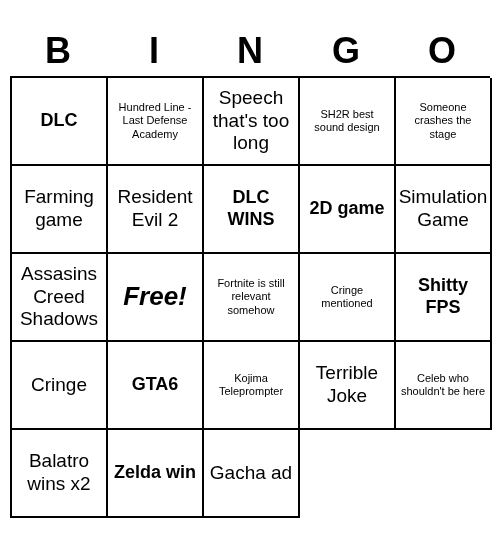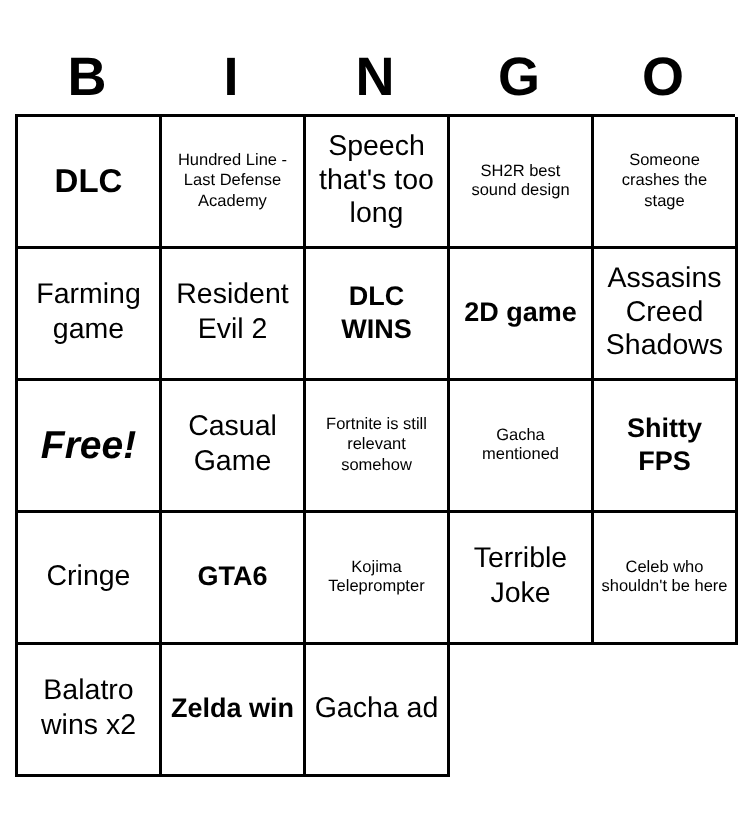--- a/index.html
+++ b/index.html
@@ -49,21 +49,21 @@
       justify-content: center;
       text-align: center;
       padding: 4px;
       font-family: Arial, sans-serif;
     }
     .bingo-cell .cell-text {
       font-size: 19px;
       line-height: 1.2;
     }
     .bingo-cell.large-text .cell-text {
-      font-size: 22px;
+      font-size: 18px;
       font-weight: bold;
     }
     .bingo-cell.medium-text .cell-text {
       font-size: 18px;
       font-weight: bold;
     }
     .bingo-cell.small-text .cell-text {
       font-size: 11px;
     }
     .bingo-cell.free-cell .cell-text {
@@ -105,33 +105,33 @@
       <div class="bingo-cell">
         <span class="cell-text">Resident Evil 2</span>
       </div>
       <div class="bingo-cell medium-text">
         <span class="cell-text">DLC WINS</span>
       </div>
       <div class="bingo-cell medium-text">
         <span class="cell-text">2D game</span>
       </div>
       <div class="bingo-cell">
+        <span class="cell-text">Simulation Game</span>
+      </div>
+      <div class="bingo-cell">
         <span class="cell-text">Assasins Creed Shadows</span>
       </div>
       <div class="bingo-cell free-cell">
         <span class="cell-text">Free!</span>
       </div>
-      <div class="bingo-cell">
-        <span class="cell-text">Casual Game</span>
-      </div>
       <div class="bingo-cell small-text">
         <span class="cell-text">Fortnite is still relevant somehow</span>
       </div>
       <div class="bingo-cell small-text">
-        <span class="cell-text">Gacha mentioned</span>
+        <span class="cell-text">Cringe mentioned</span>
       </div>
       <div class="bingo-cell medium-text">
         <span class="cell-text">Shitty FPS</span>
       </div>
       <div class="bingo-cell">
         <span class="cell-text">Cringe</span>
       </div>
       <div class="bingo-cell medium-text">
         <span class="cell-text">GTA6</span>
       </div>

